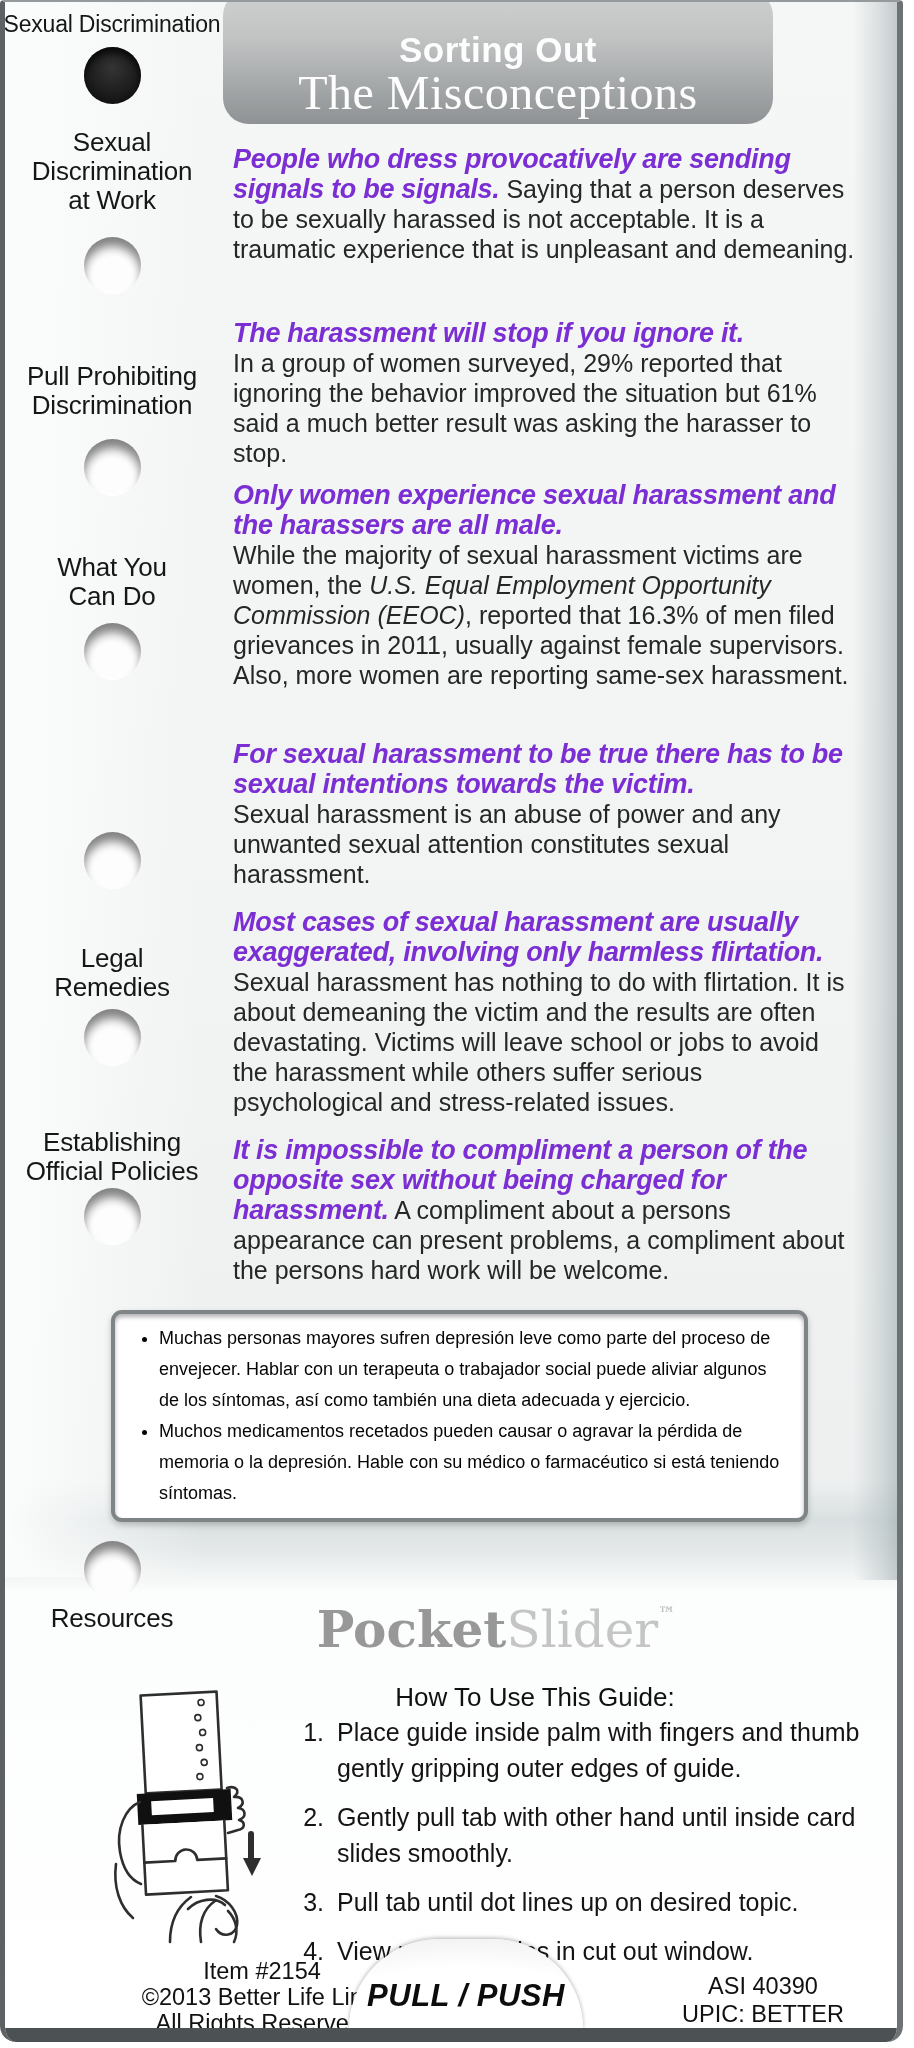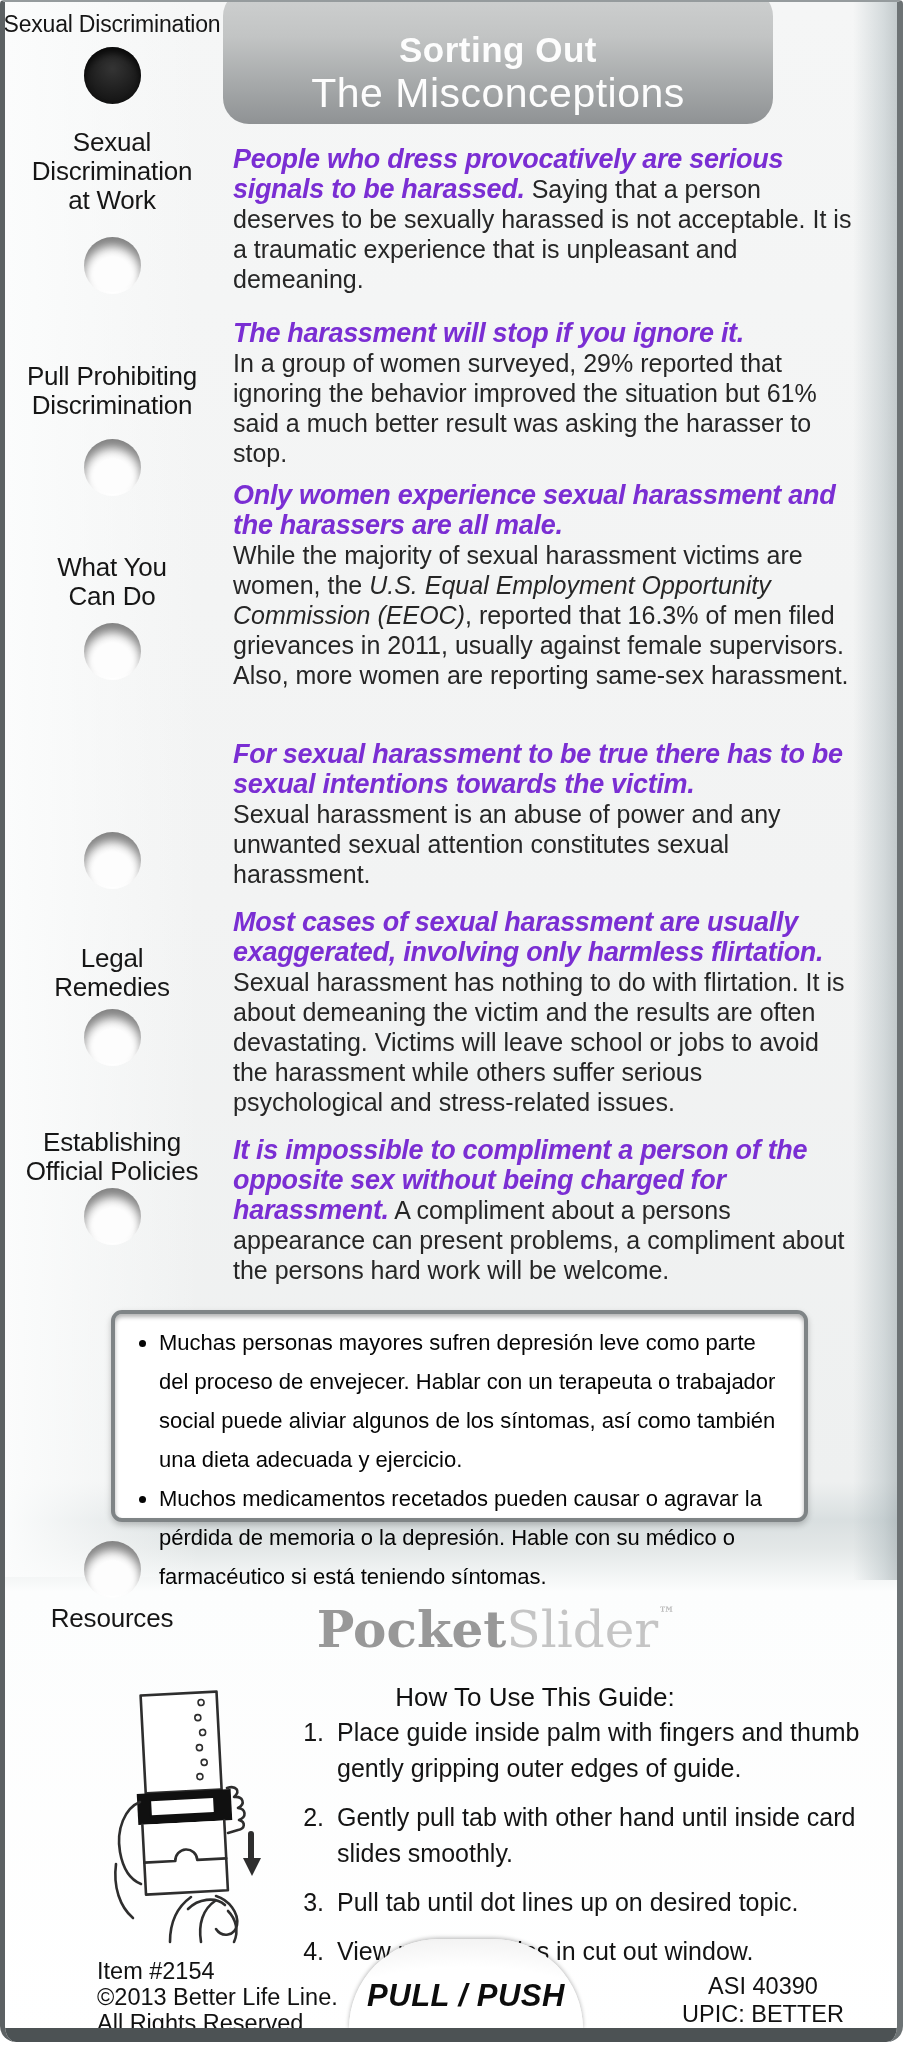--- a/index.html
+++ b/index.html
@@ -21,21 +21,21 @@
   .bottom-bar{position:absolute;left:0;right:0;bottom:0;height:14px;background:#4c5254;
     border-radius:0 0 11px 11px;}
   
   .header{
     position:absolute;left:218px;top:-12px;width:550px;height:134px;border-radius:26px;
     background:linear-gradient(180deg,#cfd1d1 0%,#c2c4c4 35%,#a6a9aa 70%,#8f9294 100%);
     display:flex;flex-direction:column;align-items:center;justify-content:flex-end;
     padding-bottom:8px;box-sizing:border-box;color:#fdfdfd;text-align:center;
   }
   .header .h1{font-size:35px;line-height:40px;letter-spacing:0.5px;font-weight:bold;}
-  .header .h2{font-size:41px;line-height:46px;letter-spacing:0.5px;}
+  .header .h2{font-size:48px;line-height:46px;letter-spacing:0.5px;font-family:Liberation Serif, serif;}
   
   #sidebar{position:absolute;left:0;top:0;width:235px;height:1700px;}
   .side-label{
     position:absolute;text-align:center;font-size:26px;line-height:1.12;color:#161616;
     letter-spacing:-0.2px;
   }
   .hole{
     position:absolute;left:79px;width:57px;height:57px;border-radius:50%;
     background:radial-gradient(circle at 50% 72%,#fdfdfd 42%,#ededed 68%,#cfcfcf 100%);
     box-shadow:inset 0 9px 9px rgba(0,0,0,0.42),inset 0 -2px 2px rgba(255,255,255,0.9);
@@ -51,38 +51,38 @@
   .mh.blk{display:block;}
   em.mb{font-style:italic;}
   
   .es-box{
     position:absolute;left:106px;top:1308px;width:697px;height:212px;box-sizing:border-box;
     background:#ffffff;border:4px solid #7f8486;border-radius:11px;
     box-shadow:inset 0 3px 4px rgba(0,0,0,0.3),0 3px 6px rgba(0,0,0,0.22);
     padding:9px 14px 6px 12px;
   }
   .es-box ul{margin:0;padding-left:32px;}
-  .es-box li{font-size:22px;line-height:39px;color:#050505;}
+  .es-box li{font-size:18px;line-height:31px;color:#050505;}
   
   .brand{
     position:absolute;left:90px;right:0;top:1583px;text-align:center;
     font-family:"DejaVu Serif",serif;font-size:50px;line-height:56px;
   }
   .brand .b1{color:#989898;font-weight:bold;}
   .brand .b2{color:#c5c5c5;}
   .brand .tm{font-size:17px;color:#bdbdbd;vertical-align:28px;font-weight:bold;}
   .howto-title{position:absolute;left:240px;top:1680px;width:580px;text-align:center;
     font-size:26px;color:#101010;}
   #steps{position:absolute;left:290px;top:1712px;width:562px;margin:0;padding:0 0 0 36px;
     font-size:25px;line-height:36px;color:#141414;}
   #steps li{margin-bottom:13px;padding-left:6px;}
   
   .hand{position:absolute;left:98px;top:1684px;}
   
-  .foot-left{position:absolute;left:92px;top:1956px;width:330px;
+  .foot-left{position:absolute;left:92px;top:1956px;width:330px;text-align:center;
     font-size:23.5px;line-height:26px;color:#111;}
   .foot-right{position:absolute;left:608px;top:1970px;width:300px;text-align:center;
     font-size:23.5px;line-height:28px;color:#111;}
   .pull-tab{
     position:absolute;left:344px;bottom:13px;width:234px;height:90px;
     border-radius:120px 120px 0 0;
     background:radial-gradient(130% 140% at 50% 108%,#ffffff 55%,#f4f4f4 76%,#dcdcdc 90%,#b9b9b9 98%,#8f8f8f 100%);
     box-shadow:0 -1px 4px rgba(0,0,0,0.3);
     display:flex;align-items:flex-end;justify-content:center;padding-bottom:15px;box-sizing:border-box;
   }
@@ -112,21 +112,21 @@
       <div class="hole" style="top: 830px;"></div>
       <div class="side-label" style="top: 942px; width: 120px; left: 47px;">Legal Remedies</div>
       <div class="hole" style="top: 1007px;"></div>
       <div class="side-label" style="top: 1126px; width: 220px; left: -3px;">Establishing Official Policies</div>
       <div class="hole" style="top: 1186px;"></div>
       <div class="side-label" style="top: 1602px; width: 160px; left: 27px;">Resources</div>
       <div class="hole" style="top: 1539px;"></div>
     </div>
 
   <div id="content">
-      <p class="mis" style="top: 142px;"><span class="mh">People who dress provocatively are serious signals to be harassed.</span><span class="mb">  Saying that a person deserves to be sexually harassed is not acceptable. It is a traumatic experience that is unpleasant and demeaning.</span></p>
+      <p class="mis" style="top: 142px;"><span class="mh">People who dress provocatively are sending signals to be signals.</span><span class="mb">  Saying that a person deserves to be sexually harassed is not acceptable. It is a traumatic experience that is unpleasant and demeaning.</span></p>
       <p class="mis" style="top: 316px;"><span class="mh blk">The harassment will stop if you ignore it.</span><span class="mb">In a group of women surveyed, 29% reported that ignoring the behavior improved the situation but 61% said a much better result was asking the harasser to stop.</span></p>
       <p class="mis" style="top: 478px;"><span class="mh blk">Only women experience sexual harassment and the harassers are all male.</span><span class="mb">While the majority of sexual harassment victims are women, the </span><em class="mb">U.S. Equal Employment Opportunity Commission (EEOC)</em><span class="mb">, reported that 16.3% of men filed grievances in 2011, usually against female supervisors. Also, more women are reporting same-sex harassment.</span></p>
       <p class="mis" style="top: 737px;"><span class="mh blk">For sexual harassment to be true there has to be sexual intentions towards the victim.</span><span class="mb">Sexual harassment is an abuse of power and any unwanted sexual attention constitutes sexual harassment.</span></p>
       <p class="mis" style="top: 905px;"><span class="mh blk">Most cases of sexual harassment are usually exaggerated, involving only harmless flirtation.</span><span class="mb">Sexual harassment has nothing to do with flirtation. It is about demeaning the victim and the results are often devastating. Victims will leave school or jobs to avoid the harassment while others suffer serious psychological and stress-related issues.</span></p>
       <p class="mis" style="top: 1133px;"><span class="mh">It is impossible to compliment a person of the opposite sex without being charged for harassment.</span><span class="mb">  A compliment about a persons appearance can present problems, a compliment about the persons hard work will be welcome.</span></p>
     </div>
 
   <div class="es-box">
     <ul id="es-list">
         <li>Muchas personas mayores sufren depresión leve como parte del proceso de envejecer. Hablar con un terapeuta o trabajador social puede aliviar algunos de los síntomas, así como también una dieta adecuada y ejercicio.</li>

